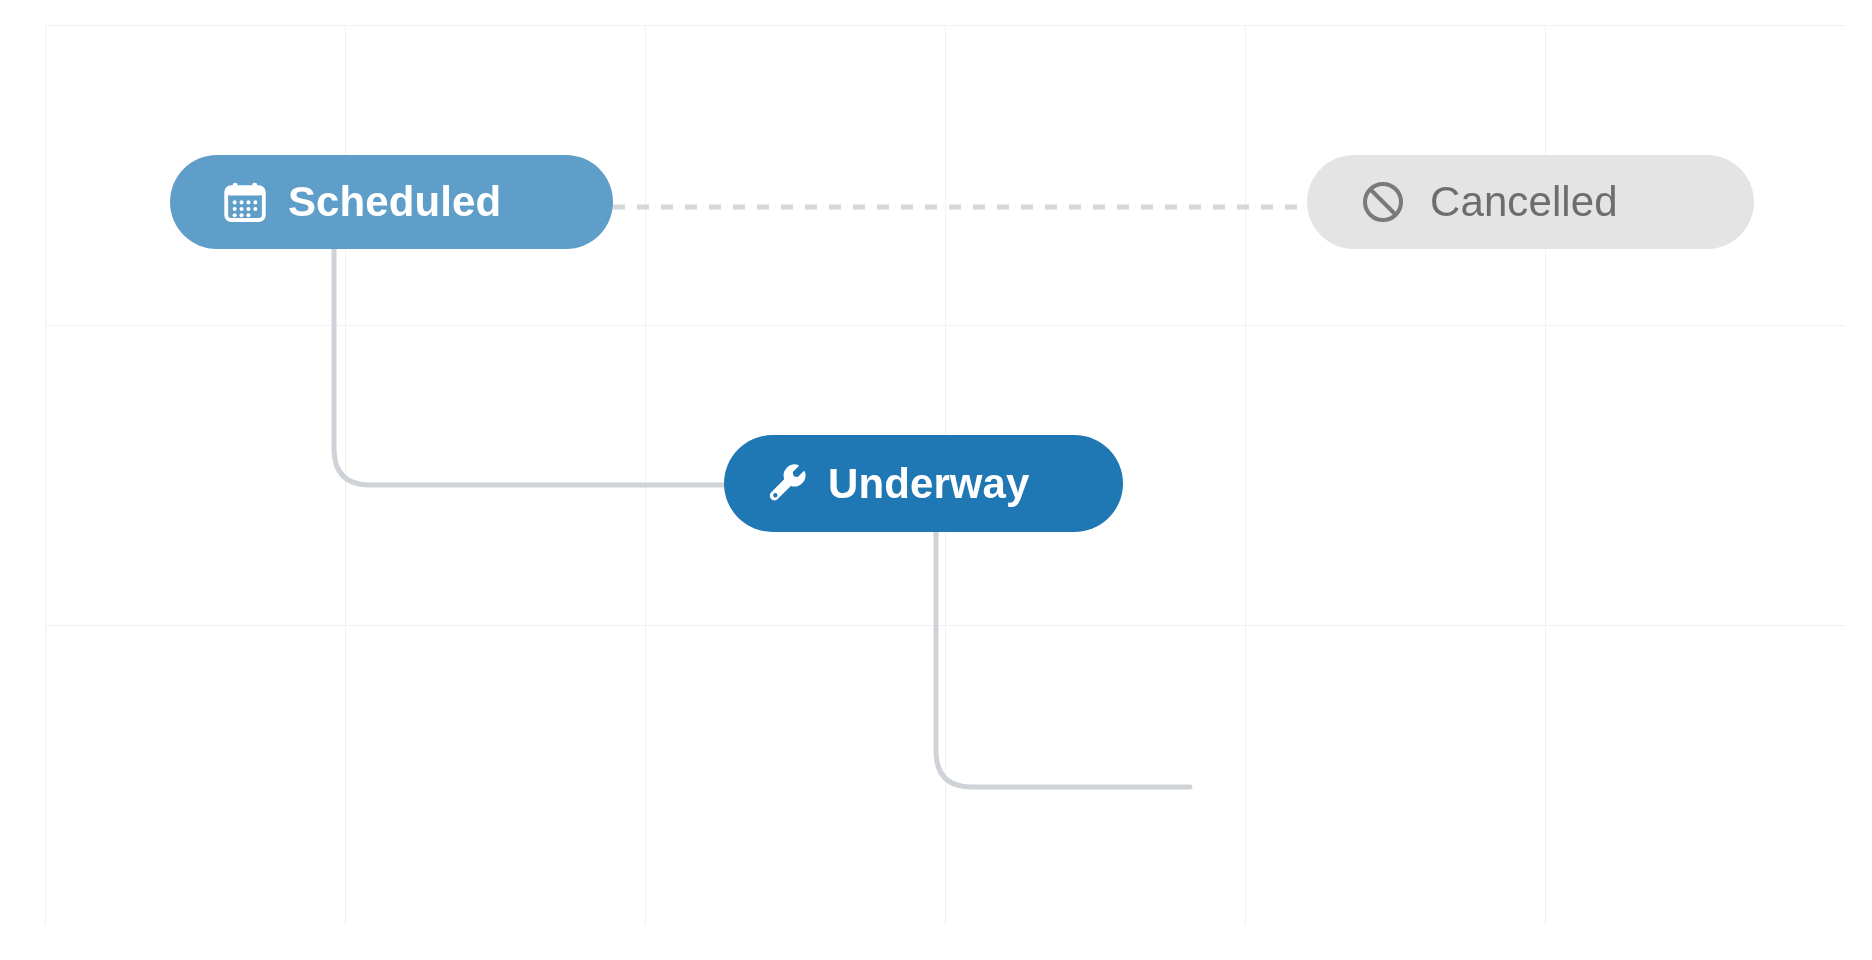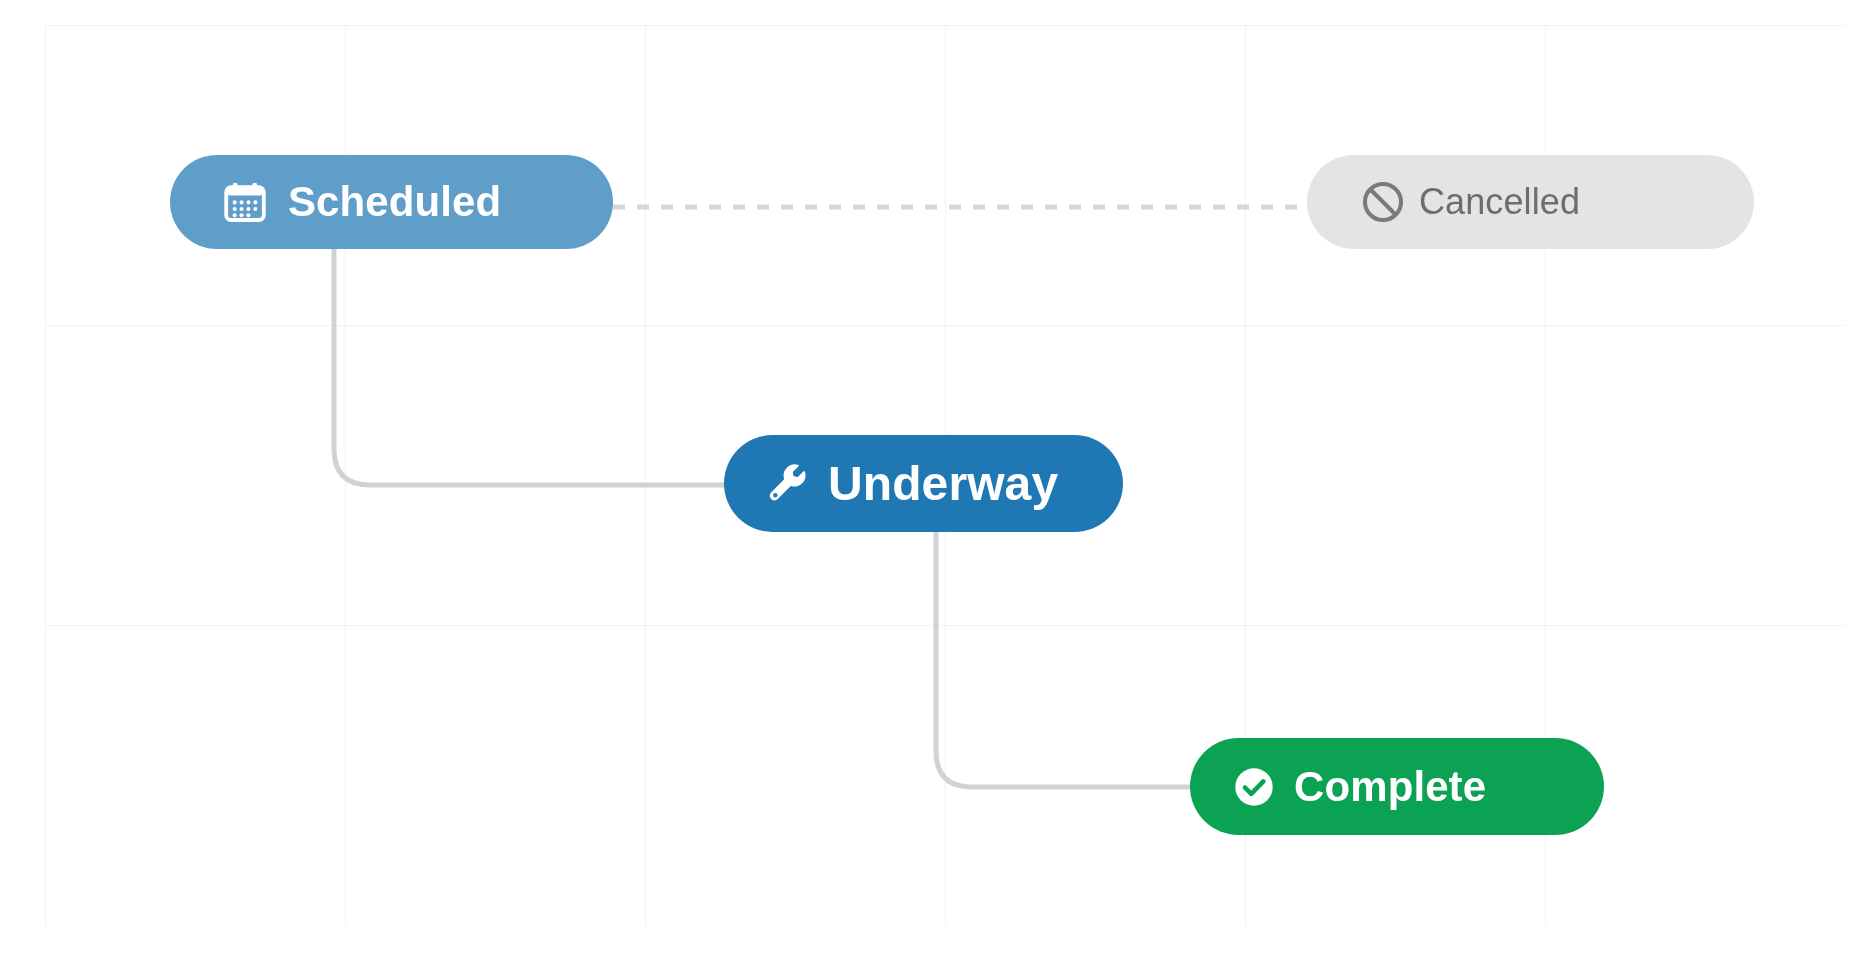--- a/index.html
+++ b/index.html
@@ -77,38 +77,38 @@
     left: 1307px;
     top: 155px;
     width: 447px;
     height: 94px;
     background: #e4e4e4;
     padding-left: 53px;
   }
   #node-cancelled .node-icon { width: 46px; height: 46px; }
   #node-cancelled .node-label {
     color: #6d6d6d;
-    font-size: 36px;
+    font-size: 42px;
     font-weight: normal;
-    margin-left: 13px;
+    margin-left: 24px;
   }
 
   
   #node-underway {
     left: 724px;
     top: 435px;
     width: 399px;
     height: 97px;
     background: #1f77b4;
     padding-left: 42px;
   }
   #node-underway .node-icon { width: 44px; height: 44px; }
   #node-underway .node-label {
     color: #ffffff;
-    font-size: 48px;
+    font-size: 42px;
     margin-left: 18px;
   }
 
   
   #node-complete {
     left: 1190px;
     top: 738px;
     width: 414px;
     height: 97px;
     background: #0ca253;
@@ -181,23 +181,14 @@
 
   <div class="node" id="node-underway">
     <span class="node-icon">
       <svg viewBox="0 0 24 24" width="44" height="44" aria-hidden="true">
         <path fill="#ffffff" d="M21.3 5.4a0.55 0.55 0 0 0-0.93-0.26l-3.05 3.05-2.26-0.45-0.45-2.26 3.05-3.05a0.55 0.55 0 0 0-0.26-0.93 6.2 6.2 0 0 0-7.5 7.96L2.9 16.5a2.55 2.55 0 1 0 3.6 3.6l7.05-6.99a6.2 6.2 0 0 0 7.75-7.71zM5.1 19.35a1.2 1.2 0 1 1 0-2.4 1.2 1.2 0 0 1 0 2.4z"></path>
       </svg>
     </span>
     <span class="node-label">Underway</span>
   </div>
 
-  <div class="node" id="node-complete">
-    <span class="node-icon">
-      <svg viewBox="0 0 24 24" width="44" height="44" aria-hidden="true">
-        <circle cx="12" cy="12" r="10.2" fill="#ffffff"></circle>
-        <path d="M7.1 12.3 L10.5 15.7 L17.1 8.9" fill="none" stroke="#0ca253" stroke-width="2.5" stroke-linecap="round" stroke-linejoin="round"></path>
-      </svg>
-    </span>
-    <span class="node-label">Complete</span>
-  </div>
 
 </div>
 
 </body></html>

